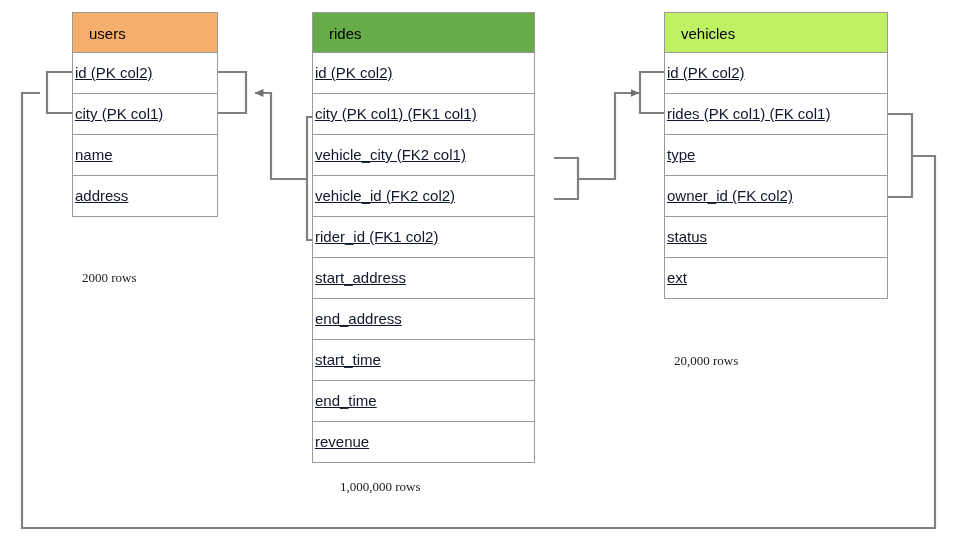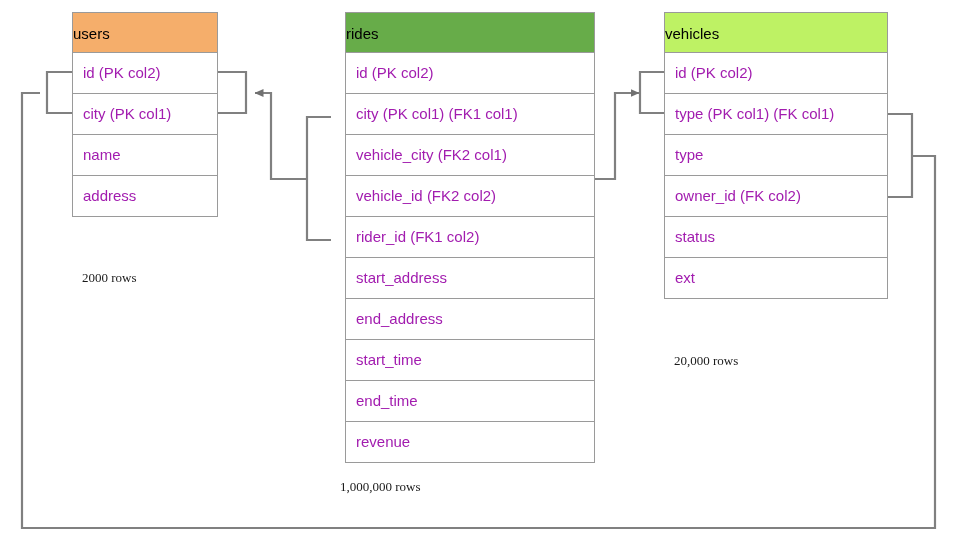--- a/index.html
+++ b/index.html
@@ -31,39 +31,40 @@
   }
   .table {
     position: absolute;
     box-sizing: border-box;
     background: #ffffff;
   }
   .tbl-header {
     box-sizing: border-box;
     height: 41px;
     line-height: 41px;
-    padding: 0 0;
+    padding: 0 16px;
     font-size: 15px;
     color: #000000;
     border: 1px solid #9a9a9a;
     white-space: nowrap;
     overflow: hidden;
   }
   .tbl-row {
     box-sizing: border-box;
     height: 41px;
     line-height: 40px;
-    padding: 0 10px;
+    padding: 0 2px;
     font-size: 15px;
-    color: #a21caf;
+    color: #0f172a;
     background: #ffffff;
     border: 1px solid #9a9a9a;
     border-top: none;
     white-space: nowrap;
     overflow: hidden;
+    text-decoration: underline;
   }
   .tbl-caption {
     position: absolute;
     font-size: 13px;
     color: #1a1a1a;
     white-space: nowrap;
     font-family: Liberation Serif, serif;
   }
 </style>
 </head>
@@ -100,39 +101,39 @@
 
   <div class="table" style="left:72px; top:12px; width:146px;">
     <div class="tbl-header" style="background:#F5AE6B;">users</div>
     <div class="tbl-row">id (PK col2)</div>
     <div class="tbl-row">city (PK col1)</div>
     <div class="tbl-row">name</div>
     <div class="tbl-row">address</div>
   </div>
   <div class="tbl-caption" style="left:82px; top:270px;">2000 rows</div>
 
-  <div class="table" style="left:345px; top:12px; width:250px;">
+  <div class="table" style="left:312px; top:12px; width:223px;">
     <div class="tbl-header" style="background:#67AC49;">rides</div>
     <div class="tbl-row">id (PK col2)</div>
     <div class="tbl-row">city (PK col1) (FK1 col1)</div>
     <div class="tbl-row">vehicle_city (FK2 col1)</div>
     <div class="tbl-row">vehicle_id (FK2 col2)</div>
     <div class="tbl-row">rider_id (FK1 col2)</div>
     <div class="tbl-row">start_address</div>
     <div class="tbl-row">end_address</div>
     <div class="tbl-row">start_time</div>
     <div class="tbl-row">end_time</div>
     <div class="tbl-row">revenue</div>
   </div>
   <div class="tbl-caption" style="left:340px; top:479px;text-align:right;">1,000,000 rows</div>
 
   <div class="table" style="left:664px; top:12px; width:224px;">
     <div class="tbl-header" style="background:#bef264;">vehicles</div>
     <div class="tbl-row">id (PK col2)</div>
-    <div class="tbl-row">type (PK col1) (FK col1)</div>
+    <div class="tbl-row">rides (PK col1) (FK col1)</div>
     <div class="tbl-row">type</div>
     <div class="tbl-row">owner_id (FK col2)</div>
     <div class="tbl-row">status</div>
     <div class="tbl-row">ext</div>
   </div>
   <div class="tbl-caption" style="left:674px; top:353px;">20,000 rows</div>
 
 </div>
 
 </body></html>

